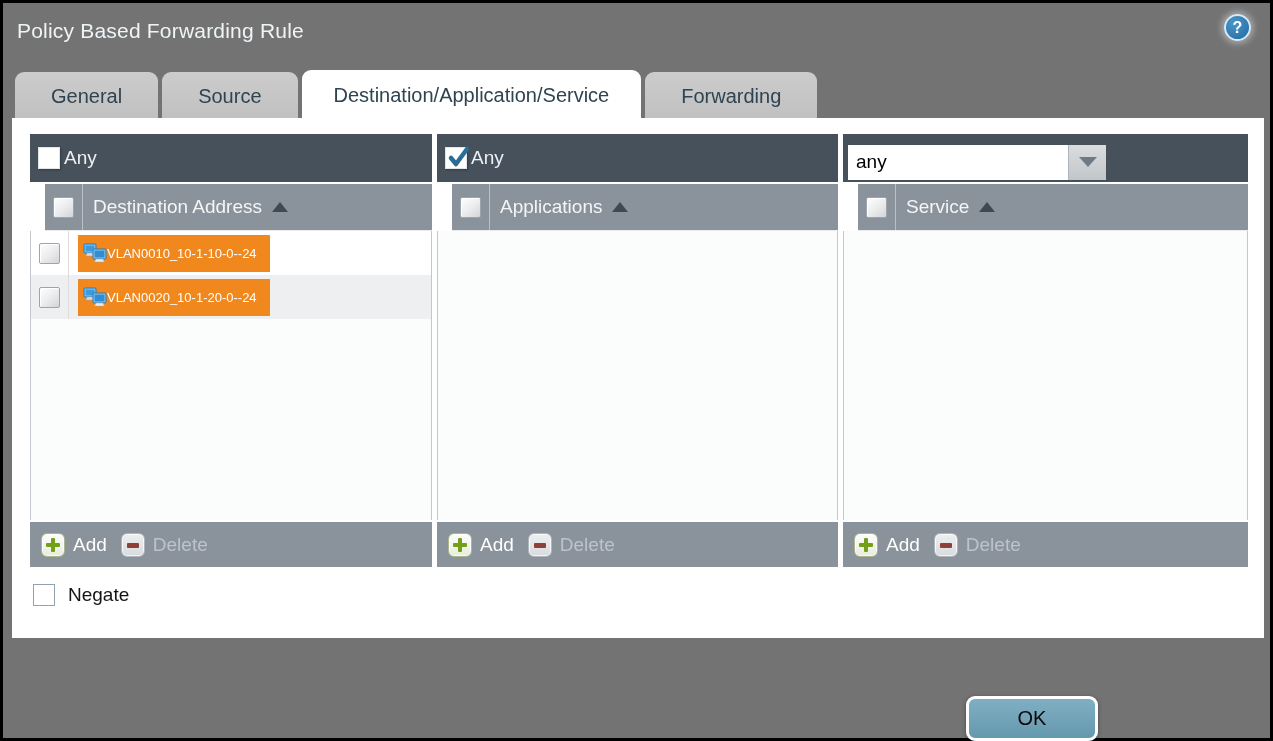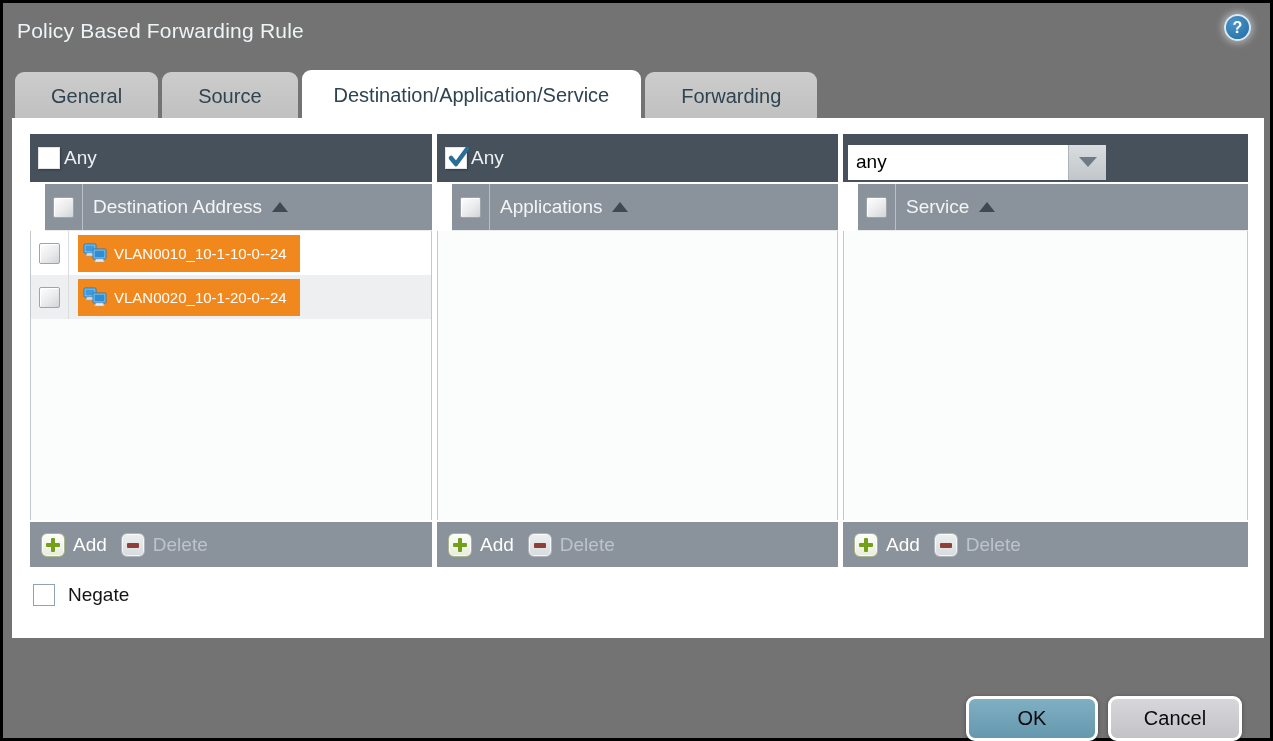--- a/index.html
+++ b/index.html
@@ -54,22 +54,22 @@
   .subheader .cbcell { width: 38px; height: 100%; border-right: 1px solid #B9BFC6; display: flex; align-items: center; justify-content: center; }
   .subheader .hlabel { margin-left: 10px; }
   .sort-up { width:0; height:0; border-left:8px solid transparent; border-right:8px solid transparent; border-bottom:10px solid #3E4954; margin-left: 10px; }
 
   .body { flex: 1; background: #FBFCFC; border-left: 1px solid #C3C8CE; border-right: 1px solid #C3C8CE; overflow: hidden; }
   .row { height: 44px; display: flex; align-items: stretch; background: #FFFFFF; }
   .row.alt { background: #EEEFF1; }
   .row .cbcell { width: 38px; border-right: 1px solid #DADCDE; display: flex; align-items: center; justify-content: center; }
   .chip {
     align-self: center; margin-left: 9px; height: 37px;
-    display: inline-flex; align-items: center; gap: 7px;
-    background: #F1881E; color: #FFFFFF; font-size: 15px; padding: 0 13px 0 5px;
+    display: inline-flex; align-items: center; 
+    background: #F1881E; color: #FFFFFF; font-size: 13px; padding: 0 13px 0 5px;
     cursor: pointer; white-space: nowrap;
   }
 
   .footer {
     height: 47px; background: #8A929B; border-top: 2px solid #FFFFFF;
     display: flex; align-items: center; padding-left: 11px; gap: 14px;
   }
   .act { display: flex; align-items: center; gap: 8px; cursor: pointer; }
   .act-label-add { color: #FFFFFF; font-size: 19px; }
   .act-label-del { color: #BDC3CA; font-size: 19px; }
@@ -258,17 +258,14 @@
   </div>
 
   <div class="negate">
     <span class="cb-negate"></span>
     <span class="negate-label">Negate</span>
   </div>
 
   <div class="dlg-btn btn-ok">
     <span>OK</span>
   </div>
-  <div class="dlg-btn btn-cancel">
-    <span>Cancel</span>
-  </div>
 
 </div>
 
 </body></html>

